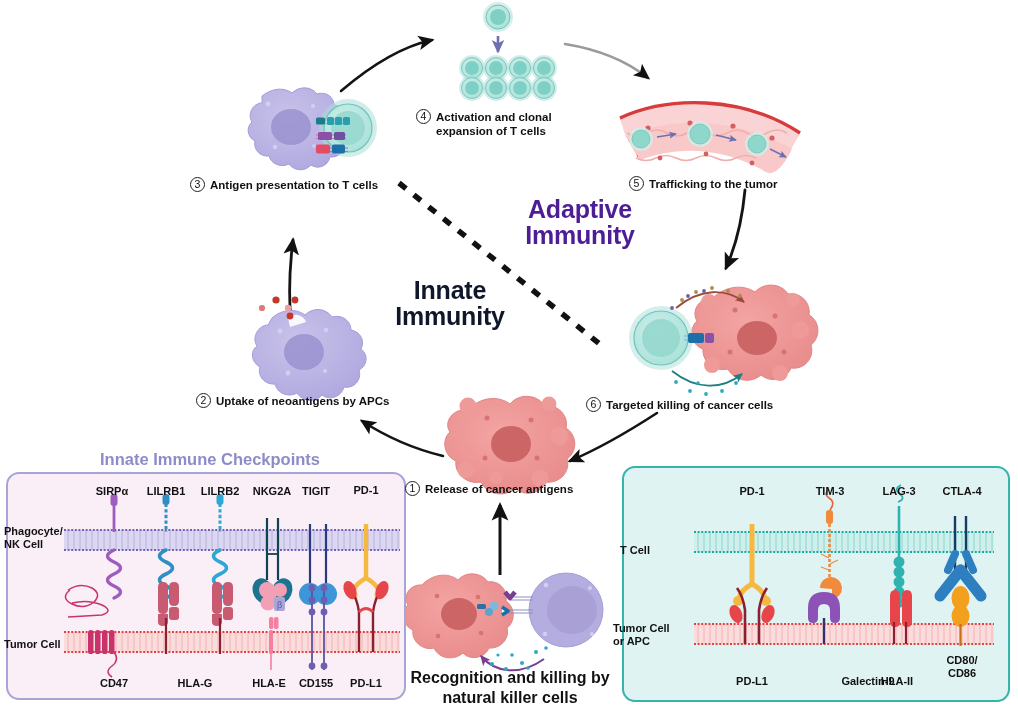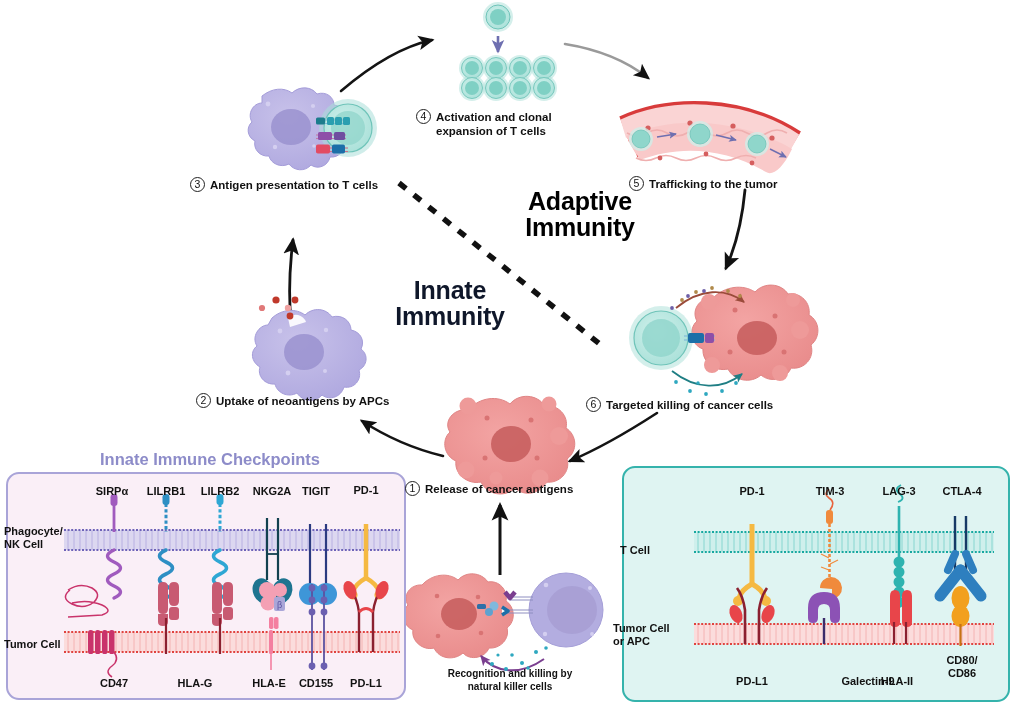--- a/index.html
+++ b/index.html
@@ -31,27 +31,27 @@
     display: flex; align-items: center; justify-content: center;
     margin-top: -1px;
   }
 
   
   .cycle-title {
     position: absolute; text-align: center;
     font-size: 25px; font-weight: bold; line-height: 1.05;
     white-space: pre-line; letter-spacing: -0.2px;
   }
-  #adaptive-title { color: #000000; left: 500px; top: 188px; width: 160px; }
+  #adaptive-title { color: #4c1d95; left: 500px; top: 196px; width: 160px; }
   #innate-title  { color: #0f172a; left: 370px; top: 277px; width: 160px; }
 
   
   .caption {
     position: absolute; text-align: center;
-    font-size: 10px; font-weight: bold; line-height: 1.25;
+    font-size: 16px; font-weight: bold; line-height: 1.25;
     white-space: pre-line; color: #111;
   }
 
   
   .panel-title {
     position: absolute; text-align: center;
     font-size: 16.5px; font-weight: bold;
   }
   #innate-panel-title { color: #8D8CC9; left: 10px; top: 450px; width: 400px; }
   #adaptive-panel-title { color: #23A8A0; left: 620px; top: 450px; width: 390px; }

